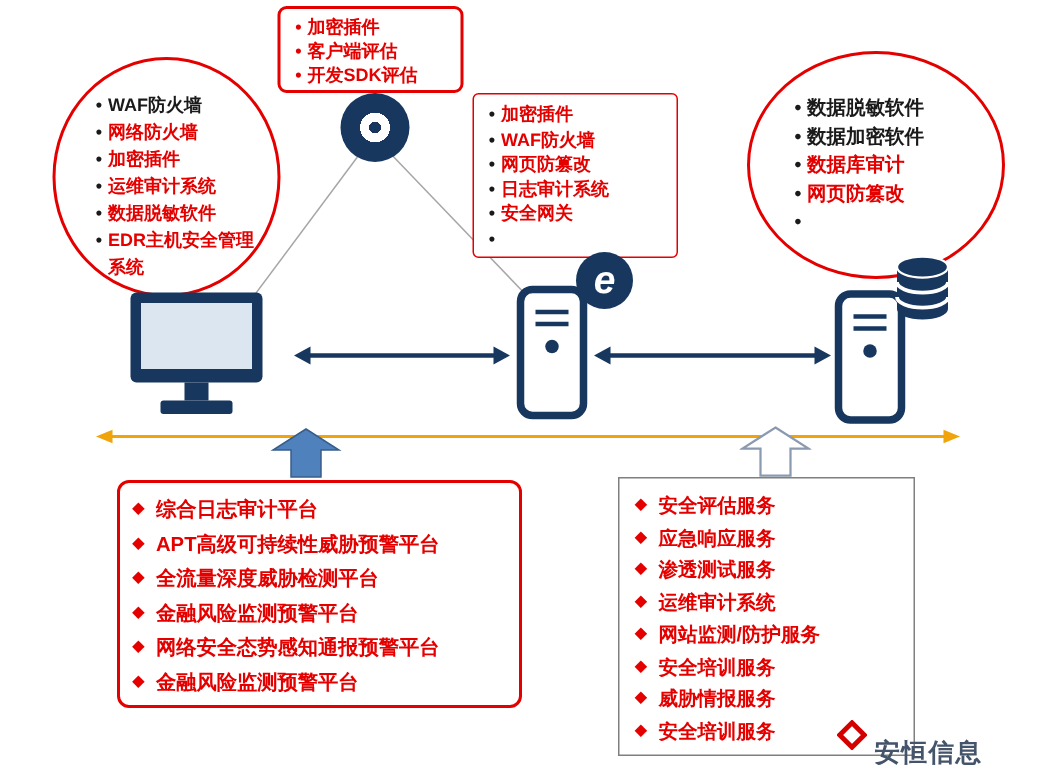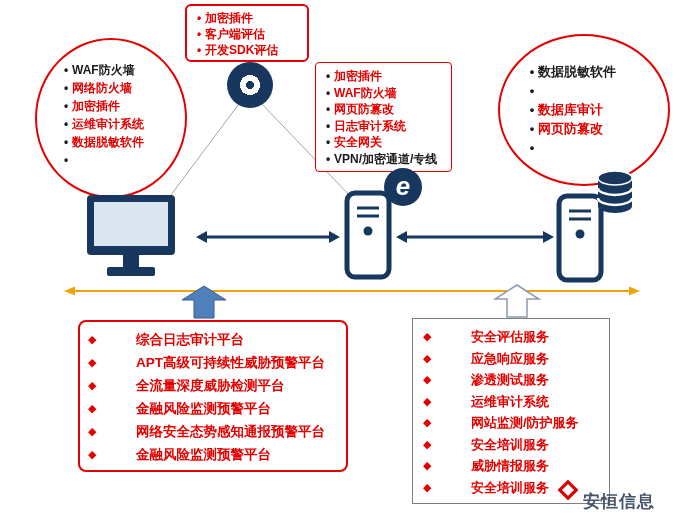--- a/index.html
+++ b/index.html
@@ -8,21 +8,21 @@
     background:#fff;
   }
   .stage {
     position:relative; width:700px; height:513px; background:#fff; overflow:hidden;
   }
   ul { list-style:none; }
   li { display:flex; align-items:flex-start; font-weight:bold; }
   .red   { color:#e50000; }
   .black { color:#1a1a1a; }
   .bul { width:12px; flex:0 0 12px; text-align:center; font-weight:bold; }
-  .itxt { flex:1 1 auto;margin-left:32px; }
+  .itxt { flex:1 1 auto; }
 
   
   .top-box {
     position:absolute; left:185px; top:4px; width:124px; height:58px;
     border:2px solid #e50000; border-radius:6px; background:#fff;
     padding:4px 6px; font-size:12px;
   }
   .top-box li { line-height:16px; }
 
   
@@ -144,20 +144,21 @@
       <li>
         <span class="bul black">•</span>
         <span class="red">运维审计系统</span>
       </li>
       <li>
         <span class="bul black">•</span>
         <span class="red">数据脱敏软件</span>
       </li>
       <li>
         <span class="bul black">•</span>
+        <span class="red">EDR主机安全管理系统</span>
       </li>
     </ul>
   </div>
 
   <div class="mid-box">
     <ul>
       <li>
         <span class="bul black">•</span>
         <span class="red">加密插件</span>
       </li>
@@ -172,33 +173,33 @@
       <li>
         <span class="bul black">•</span>
         <span class="red">日志审计系统</span>
       </li>
       <li>
         <span class="bul black">•</span>
         <span class="red">安全网关</span>
       </li>
       <li>
         <span class="bul black">•</span>
-        <span class="black">VPN/加密通道/专线</span>
       </li>
     </ul>
   </div>
 
   <div class="right-ellipse">
     <ul>
       <li>
         <span class="bul black">•</span>
         <span class="black">数据脱敏软件</span>
       </li>
       <li>
         <span class="bul black">•</span>
+        <span class="black">数据加密软件</span>
       </li>
       <li>
         <span class="bul black">•</span>
         <span class="red">数据库审计</span>
       </li>
       <li>
         <span class="bul black">•</span>
         <span class="red">网页防篡改</span>
       </li>
       <li>

